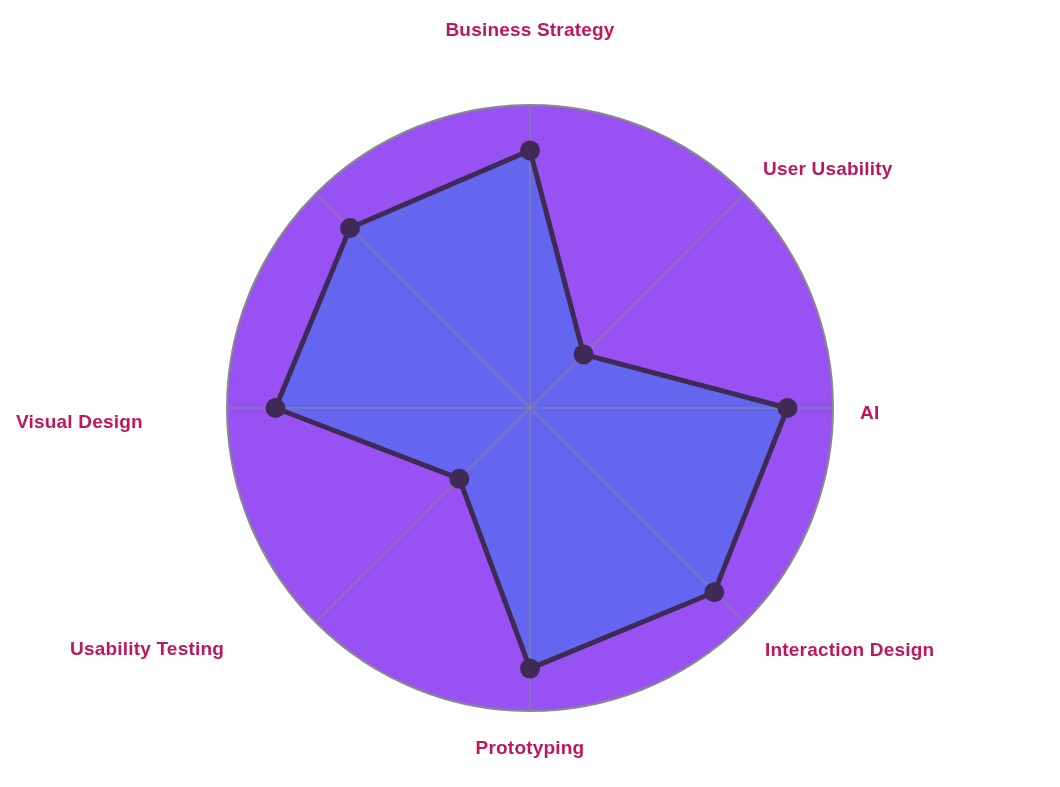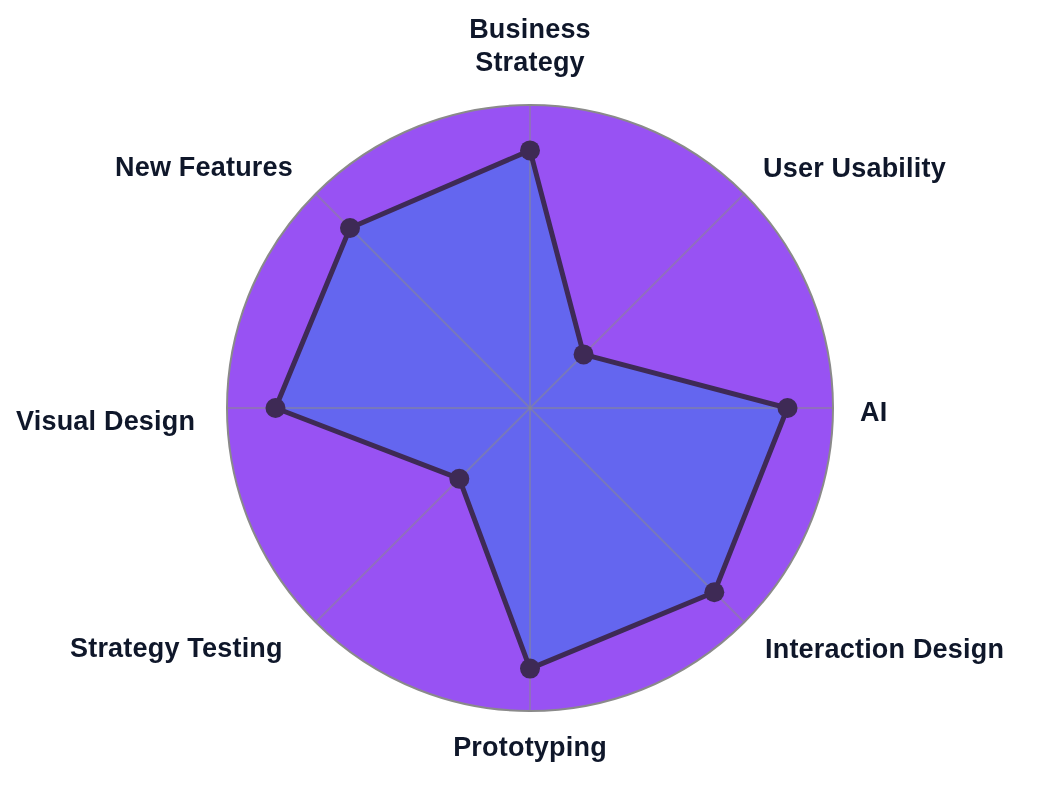--- a/index.html
+++ b/index.html
@@ -16,23 +16,23 @@
     font-family: "Liberation Sans", sans-serif;
   }
   .figure svg {
     position: absolute;
     left: 0;
     top: 0;
   }
   .axis-label {
     position: absolute;
     font-weight: 700;
-    font-size: 27px;
+    font-size: 19px;
     line-height: 33px;
-    color: #0f172a;
+    color: #be185d;
     white-space: nowrap;
     letter-spacing: 0.2px;
   }
   #lbl-business-strategy {
     left: 530px;
     top: 13px;
     transform: translateX(-50%);
     white-space: normal;
     width: 180px;
     text-align: center;
@@ -74,18 +74,17 @@
   <div class="axis-label" id="lbl-business-strategy">Business Strategy</div>
 
   <div class="axis-label" id="lbl-user-research">User Usability</div>
 
   <div class="axis-label" id="lbl-ai">AI</div>
 
   <div class="axis-label" id="lbl-interaction-design">Interaction Design</div>
 
   <div class="axis-label" id="lbl-prototyping">Prototyping</div>
 
-  <div class="axis-label" id="lbl-usability-testing">Strategy Testing</div>
+  <div class="axis-label" id="lbl-usability-testing">Usability Testing</div>
 
   <div class="axis-label" id="lbl-visual-design">Visual Design</div>
 
-  <div class="axis-label" id="lbl-new-features">New Features</div>
 </div>
 
 </body></html>

